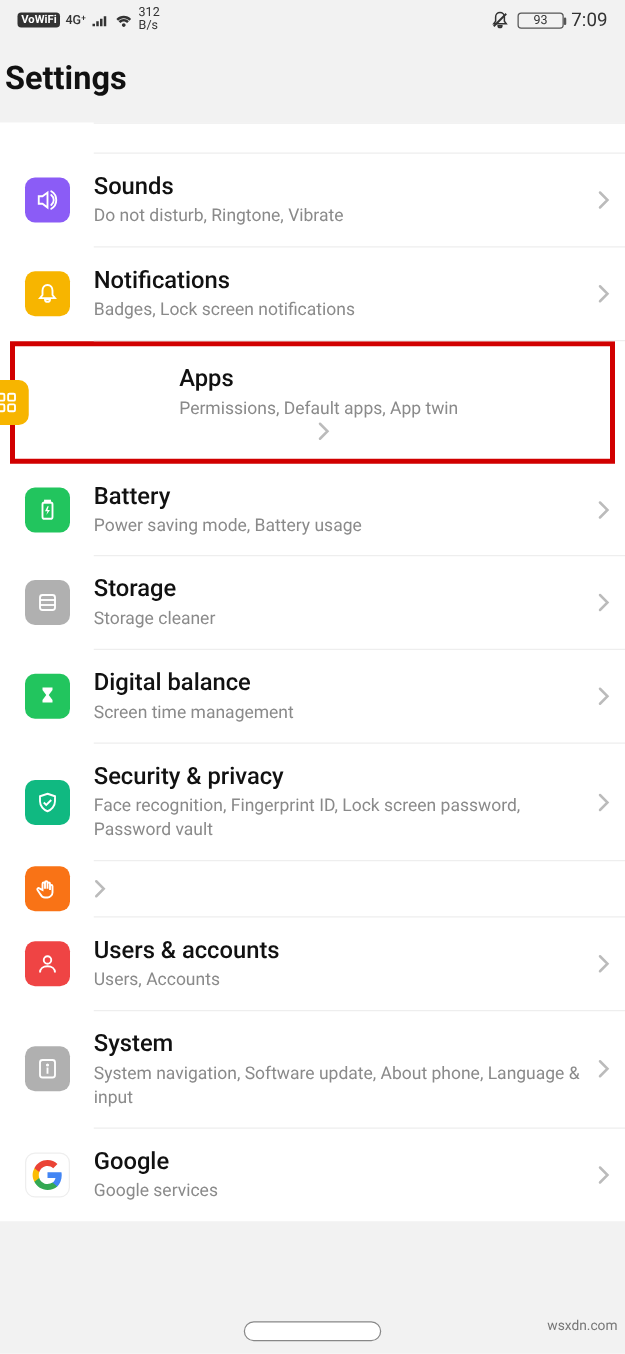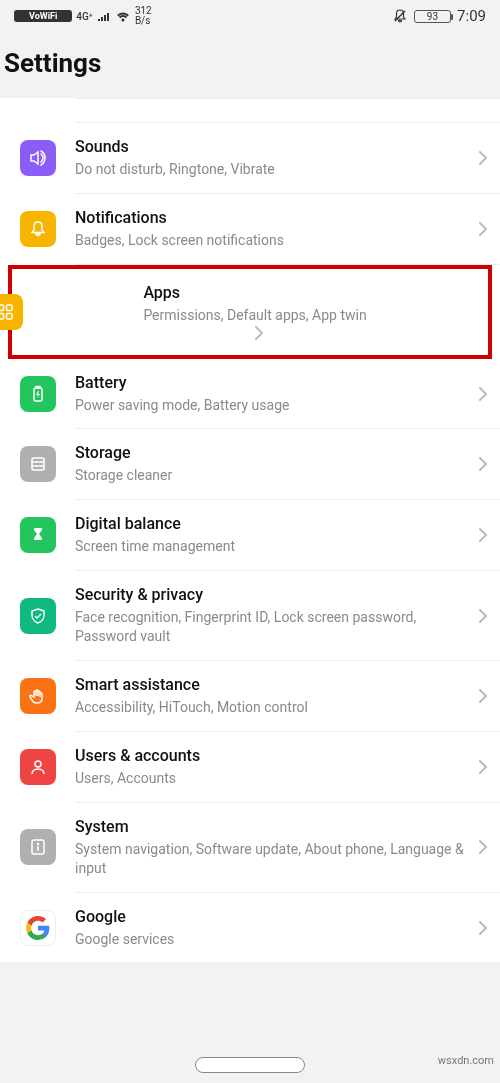--- a/index.html
+++ b/index.html
@@ -17,21 +17,21 @@
       justify-content: space-between;
       align-items: center;
       padding: 6px 14px 4px 14px;
       font-size: 13px;
       color: #333;
     }
     .status-left { display: flex; align-items: center; gap: 4px; }
     .status-right { display: flex; align-items: center; gap: 6px; }
     .vowifi-badge {
       background: #333; color: #fff; font-size: 9px; font-weight: bold;
-      padding: 1px 15px; border-radius: 3px;
+      padding: 1px 3px; border-radius: 3px;
     }
     .signal-text { font-size: 10px; font-weight: 500; }
     .speed { font-size: 10px; line-height: 1; text-align: left; }
     .battery-box {
       display: inline-flex; align-items: center;
       border: 1.2px solid #555; border-radius: 3px; padding: 0 12px;
       font-size: 10px; position: relative;
     }
     .battery-box::after {
       content: ""; position: absolute; right: -3px; top: 3px;
@@ -55,21 +55,21 @@
     }
     .row.partial-top { border-top: 1px solid #eee; padding-top: 6px; }
     .row:last-of-type { border-bottom: none; }
 
     .icon-wrap {
       position: absolute; left: -55px; top: 50%; transform: translateY(-50%);
       width: 36px; height: 36px; border-radius: 8px;
       display: flex; align-items: center; justify-content: center;
     }
     .row-body { flex: 1; min-width: 0; padding-right: 8px; }
-    .row-title { font-size: 16px; color: #111; font-weight: 500; margin-bottom: 4px; }
+    .row-title { font-size: 19px; color: #111; font-weight: 500; margin-bottom: 4px; }
     .row-sub { font-size: 14px; color: #8a8a8a; line-height: 1.35; }
 
     .chevron { color: #bbb; flex-shrink: 0; }
 
     
     .purple { background: #8b5cf6; }
     .yellow { background: #f7b500; }
     .green  { background: #22c55e; }
     .gray   { background: #b0b0b0; }
     .teal   { background: #10b981; }
@@ -252,24 +252,20 @@
         <path d="M2 2l6 6-6 6" stroke="currentColor" stroke-width="2" fill="none" stroke-linecap="round"></path>
       </svg>
   </div>
 
   <div class="row">
     <div class="icon-wrap orange">
       <svg width="20" height="20" viewBox="0 0 20 20" fill="none" stroke="#fff" stroke-width="1.5">
           <path d="M6 11V6a1 1 0 012 0v4V5a1 1 0 012 0v5V6a1 1 0 012 0v5V8a1 1 0 012 0v5c0 2-2 4-4 4h-2c-2 0-3-1-4-3l-2-3a1 1 0 011.5-1.3L6 11z"></path>
         </svg>
     </div>
-    <div class="row-body">
-      <div class="row-title">Smart assistance</div>
-      <div class="row-sub">Accessibility, HiTouch, Motion control</div>
-    </div>
     <svg class="chevron" width="10" height="16" viewBox="0 0 10 16">
         <path d="M2 2l6 6-6 6" stroke="currentColor" stroke-width="2" fill="none" stroke-linecap="round"></path>
       </svg>
   </div>
 
   <div class="row">
     <div class="icon-wrap red">
       <svg width="20" height="20" viewBox="0 0 20 20" fill="none" stroke="#fff" stroke-width="1.5">
           <circle cx="10" cy="7" r="3"></circle>
           <path d="M4 17c0-3 2.5-5 6-5s6 2 6 5"></path>

